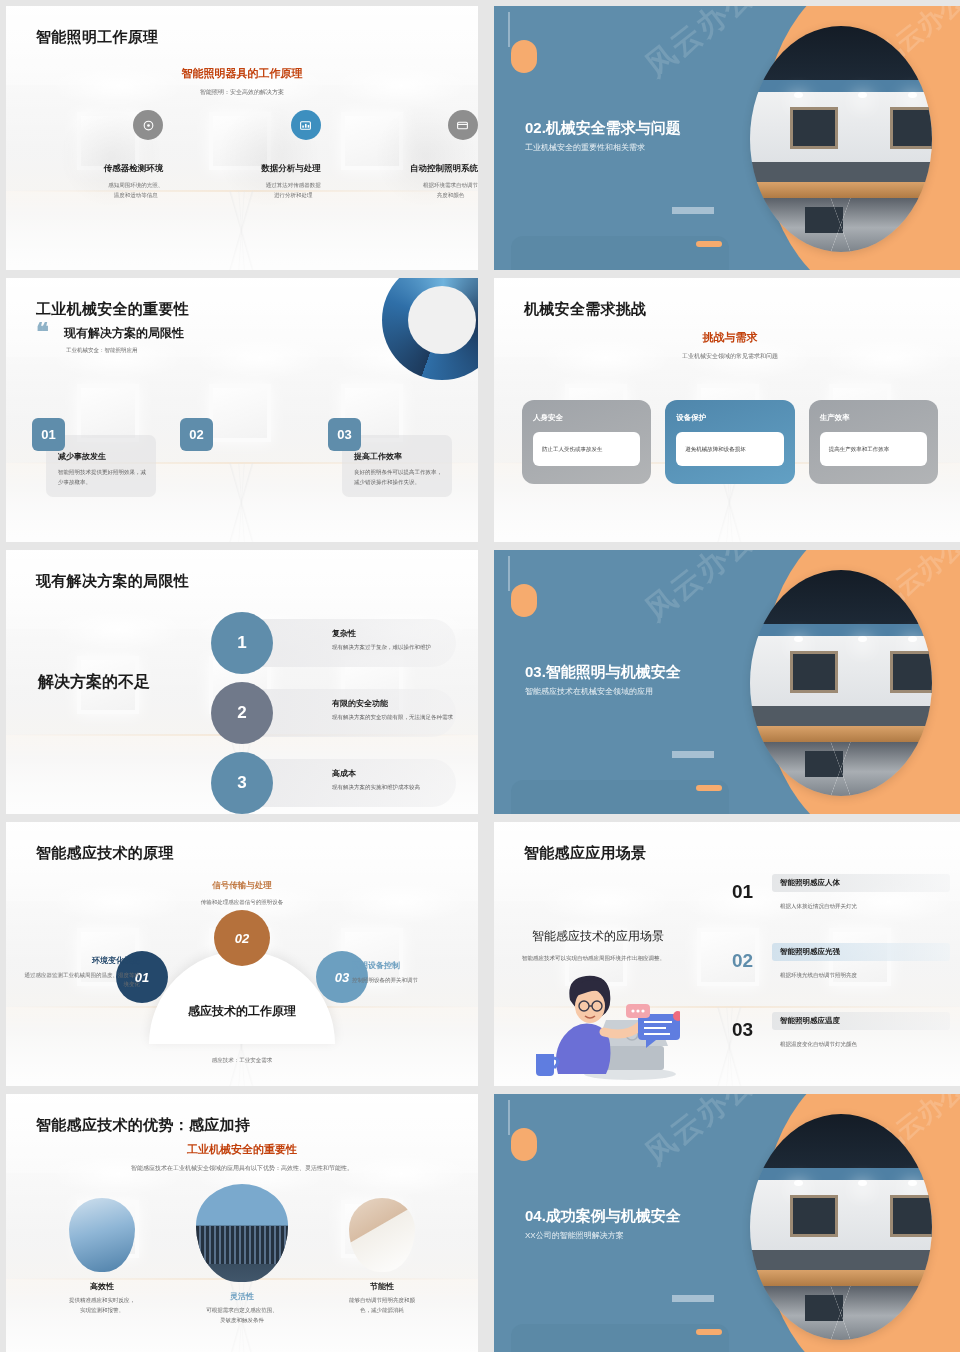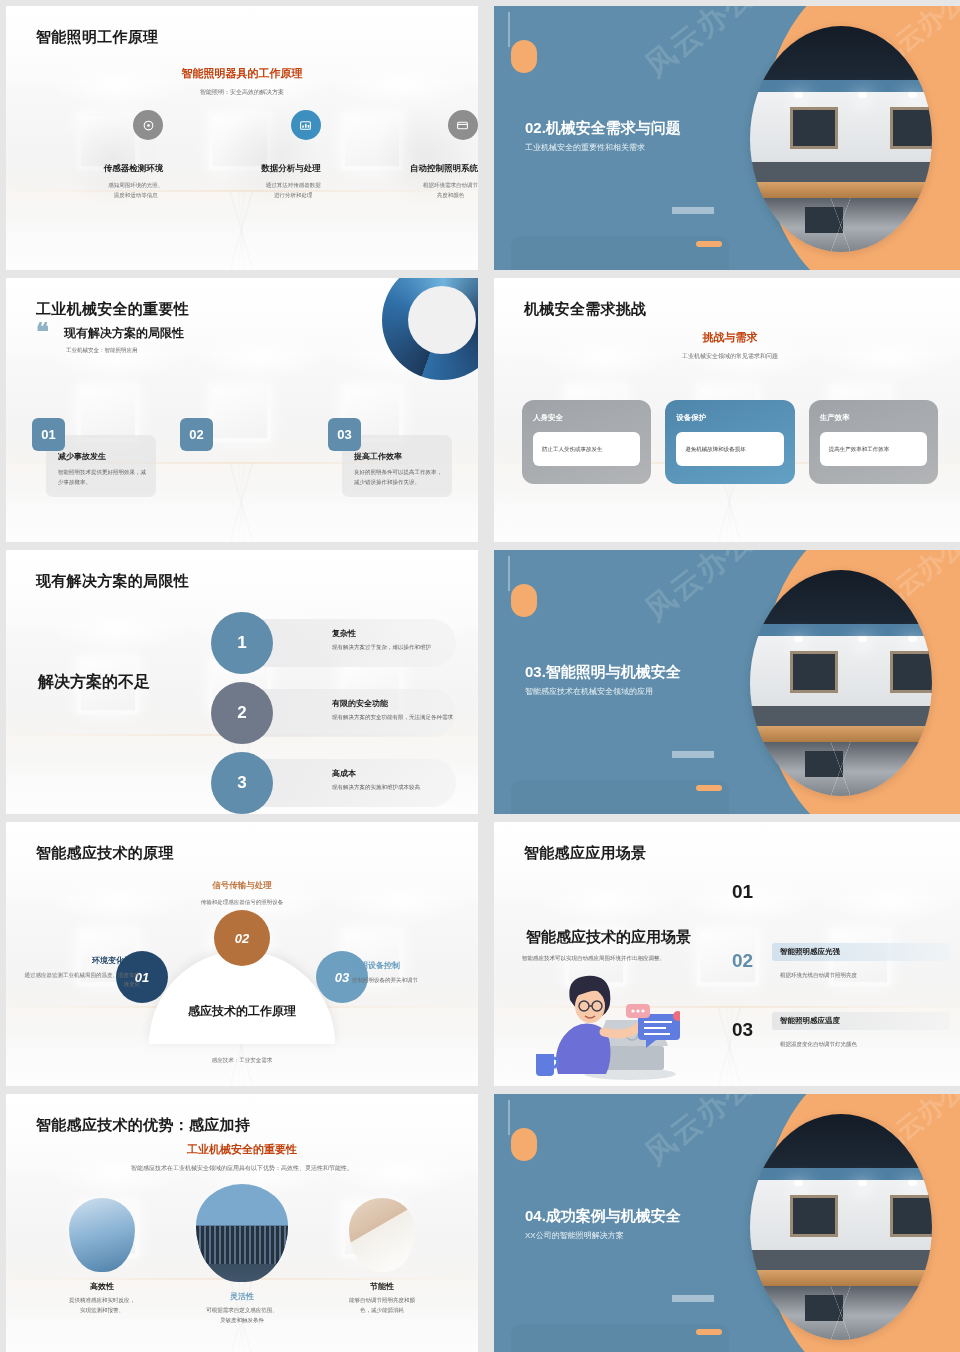--- a/index.html
+++ b/index.html
@@ -205,21 +205,21 @@
   .s7-side { position:absolute; width:120px; z-index:7;}
   .s7-side.l { left:14px; bottom:96px; text-align:right;}
   .s7-side.r { right:6px; bottom:100px; text-align:left;}
   .s7-side .t { font-size:8px; font-weight:bold; }
   .s7-side.l .t { color:#24486b; }
   .s7-side.r .t { color:#6c9fc0; }
   .s7-side .d { font-size:5.5px; color:#6d6d6d; margin-top:5px; line-height:1.75;}
   .s7-foot { position:absolute; left:0; right:0; bottom:22px; text-align:center; font-size:5.5px; color:#6d6d6d; z-index:6;}
 
   
-  .s8-lt { position:absolute; left:32px; top:106px; font-size:15px; font-weight:bold; color:#1b1b1b; z-index:7;}
+  .s8-lt { position:absolute; left:38px; top:106px; font-size:12px; font-weight:normal; color:#1b1b1b; z-index:7;}
   .s8-ld { position:absolute; left:28px; top:133px; font-size:5.5px; color:#5e5e5e; z-index:7;}
   .s8-rows { position:absolute; right:16px; top:52px; width:218px; z-index:7;}
   .s8-row { position:relative; height:62px; margin-bottom:7px; display:flex; align-items:flex-start;}
   .s8-num { width:40px; font-size:19px; font-weight:bold; line-height:1; padding-top:8px;}
   .s8-num.dk { color:#1b1b1b; }
   .s8-num.bl { color:#5f8dab; }
   .s8-body { flex:1; }
   .s8-bar { background:linear-gradient(90deg,rgba(225,227,229,.85),rgba(235,237,239,.35)); border-radius:3px; padding:4px 8px;}
   .s8-bar.bl { background:linear-gradient(90deg,rgba(204,222,235,.85),rgba(230,240,247,.35)); }
   .s8-t { font-size:7.5px; font-weight:bold; color:#1b1b1b;}
@@ -568,20 +568,26 @@
         <circle cx="108" cy="41" r="1.6" fill="#fff"></circle>
         <circle cx="113" cy="41" r="1.6" fill="#fff"></circle>
       <circle cx="148" cy="46" r="5" fill="#ef6b7e"></circle>
       <path d="M6 84 h18 v18 a4 4 0 0 1 -4 4 h-10 a4 4 0 0 1 -4 -4 Z" fill="#5f7de0"></path>
       <path d="M24 88 q8 2 0 10" stroke="#5f7de0" stroke-width="3" fill="none"></path>
     </svg>
 
     <div class="s8-rows">
       <div class="s8-row">
         <div class="s8-num dk">01</div>
+        <div class="s8-body">
+          <div class="s8-bar">
+              <div class="s8-t">智能照明感应人体</div>
+            </div>
+          <div class="s8-d">根据人体接近情况自动开关灯光</div>
+        </div>
       </div>
       <div class="s8-row">
         <div class="s8-num bl">02</div>
         <div class="s8-body">
           <div class="s8-bar bl">
               <div class="s8-t">智能照明感应光强</div>
             </div>
           <div class="s8-d">根据环境光线自动调节照明亮度</div>
         </div>
       </div>

